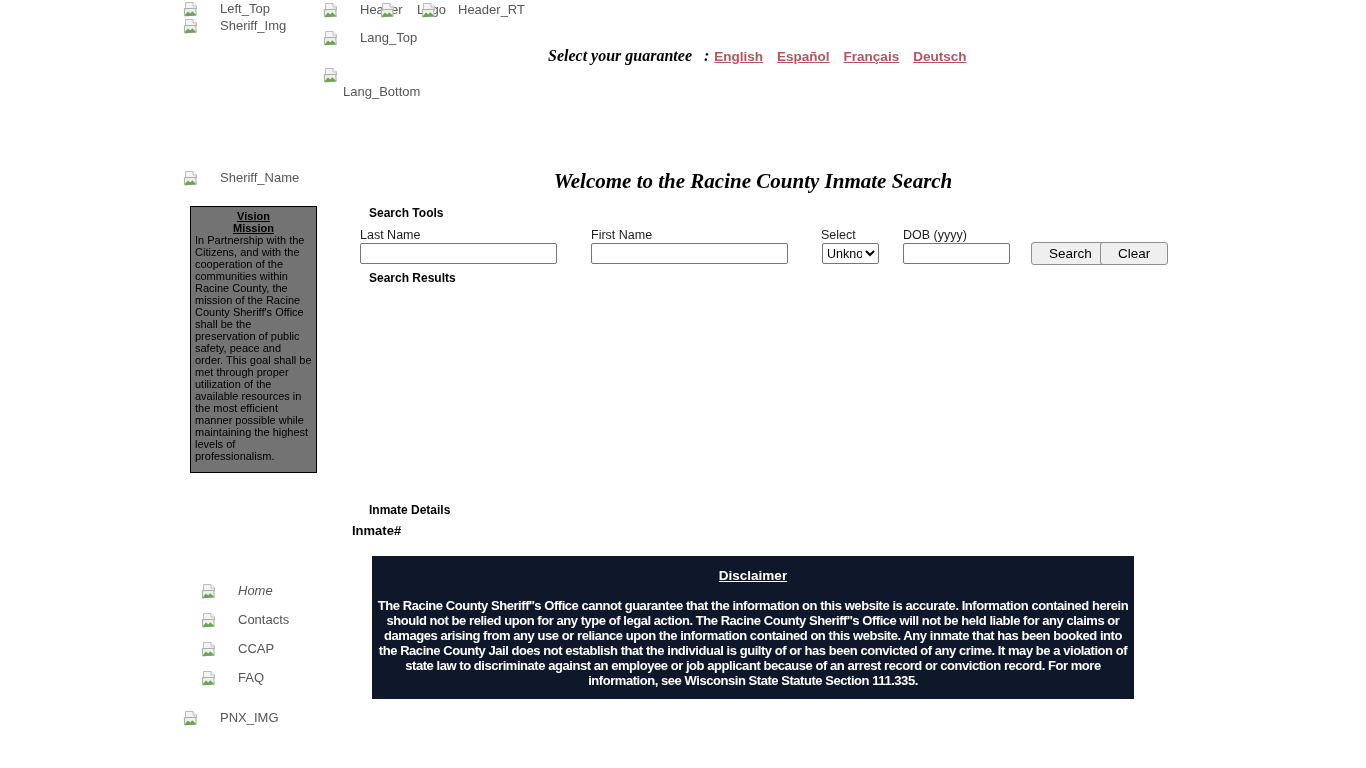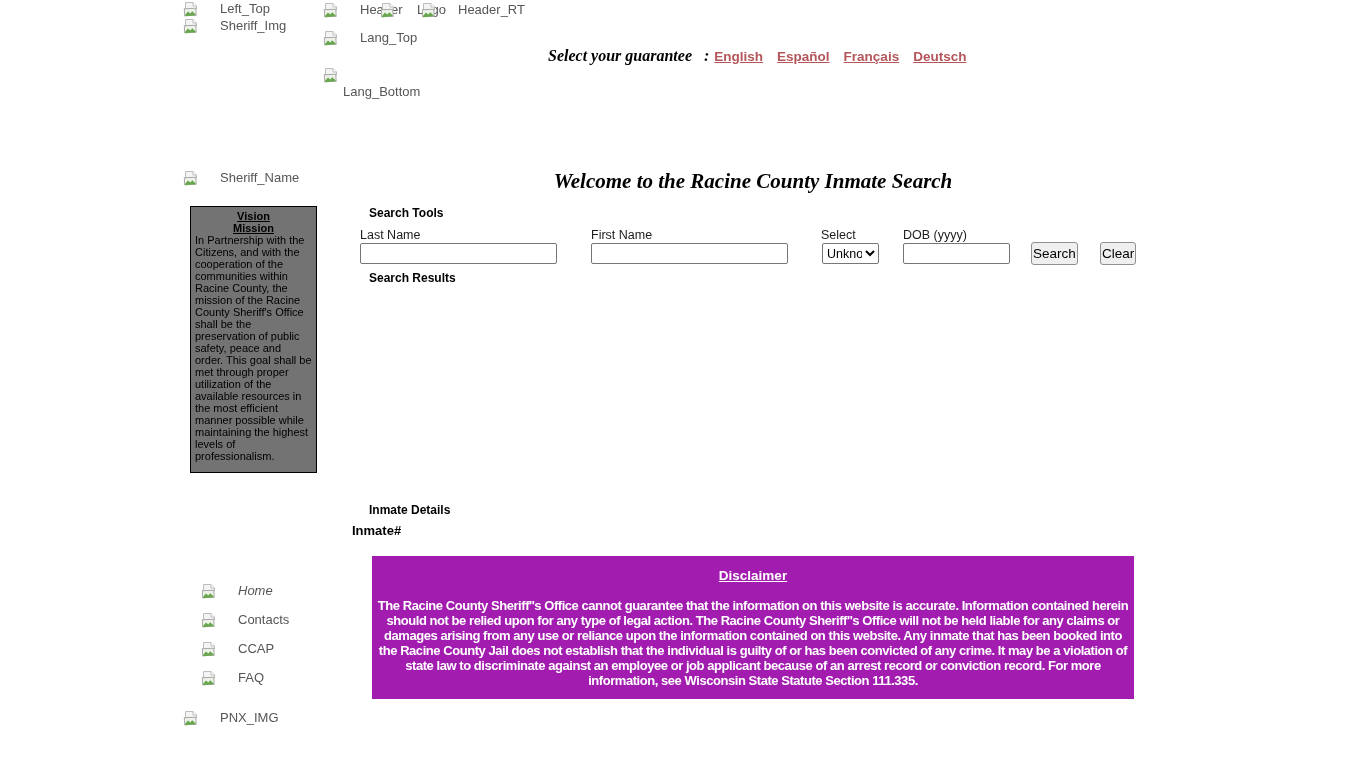--- a/index.html
+++ b/index.html
@@ -103,30 +103,30 @@
     font-family: "Liberation Sans", sans-serif;
   }
   .btn {
     background: #efefef;
     border: 1px solid #8f8f8f;
     border-radius: 3px;
     font-size: 13.5px;
     font-family: "Liberation Sans", sans-serif;
     color: #000;
     height: 23px;
-    padding: 0 1px;
+    padding: 0 17px;
     cursor: pointer;
   }
 
   .inmate-label { font-size: 13px; font-weight: bold; }
 
   
   .disclaimer-box {
     left: 372px; top: 556px; width: 762px; height: 143px;
-    background: #a21caf;
+    background: #0f172a;
     color: #fff;
     text-align: center;
   }
   .disclaimer-heading {
     margin-top: 12px;
     font-size: 13.5px;
     font-weight: bold;
     text-decoration: underline;
     color: #fff;
     display: inline-block;

